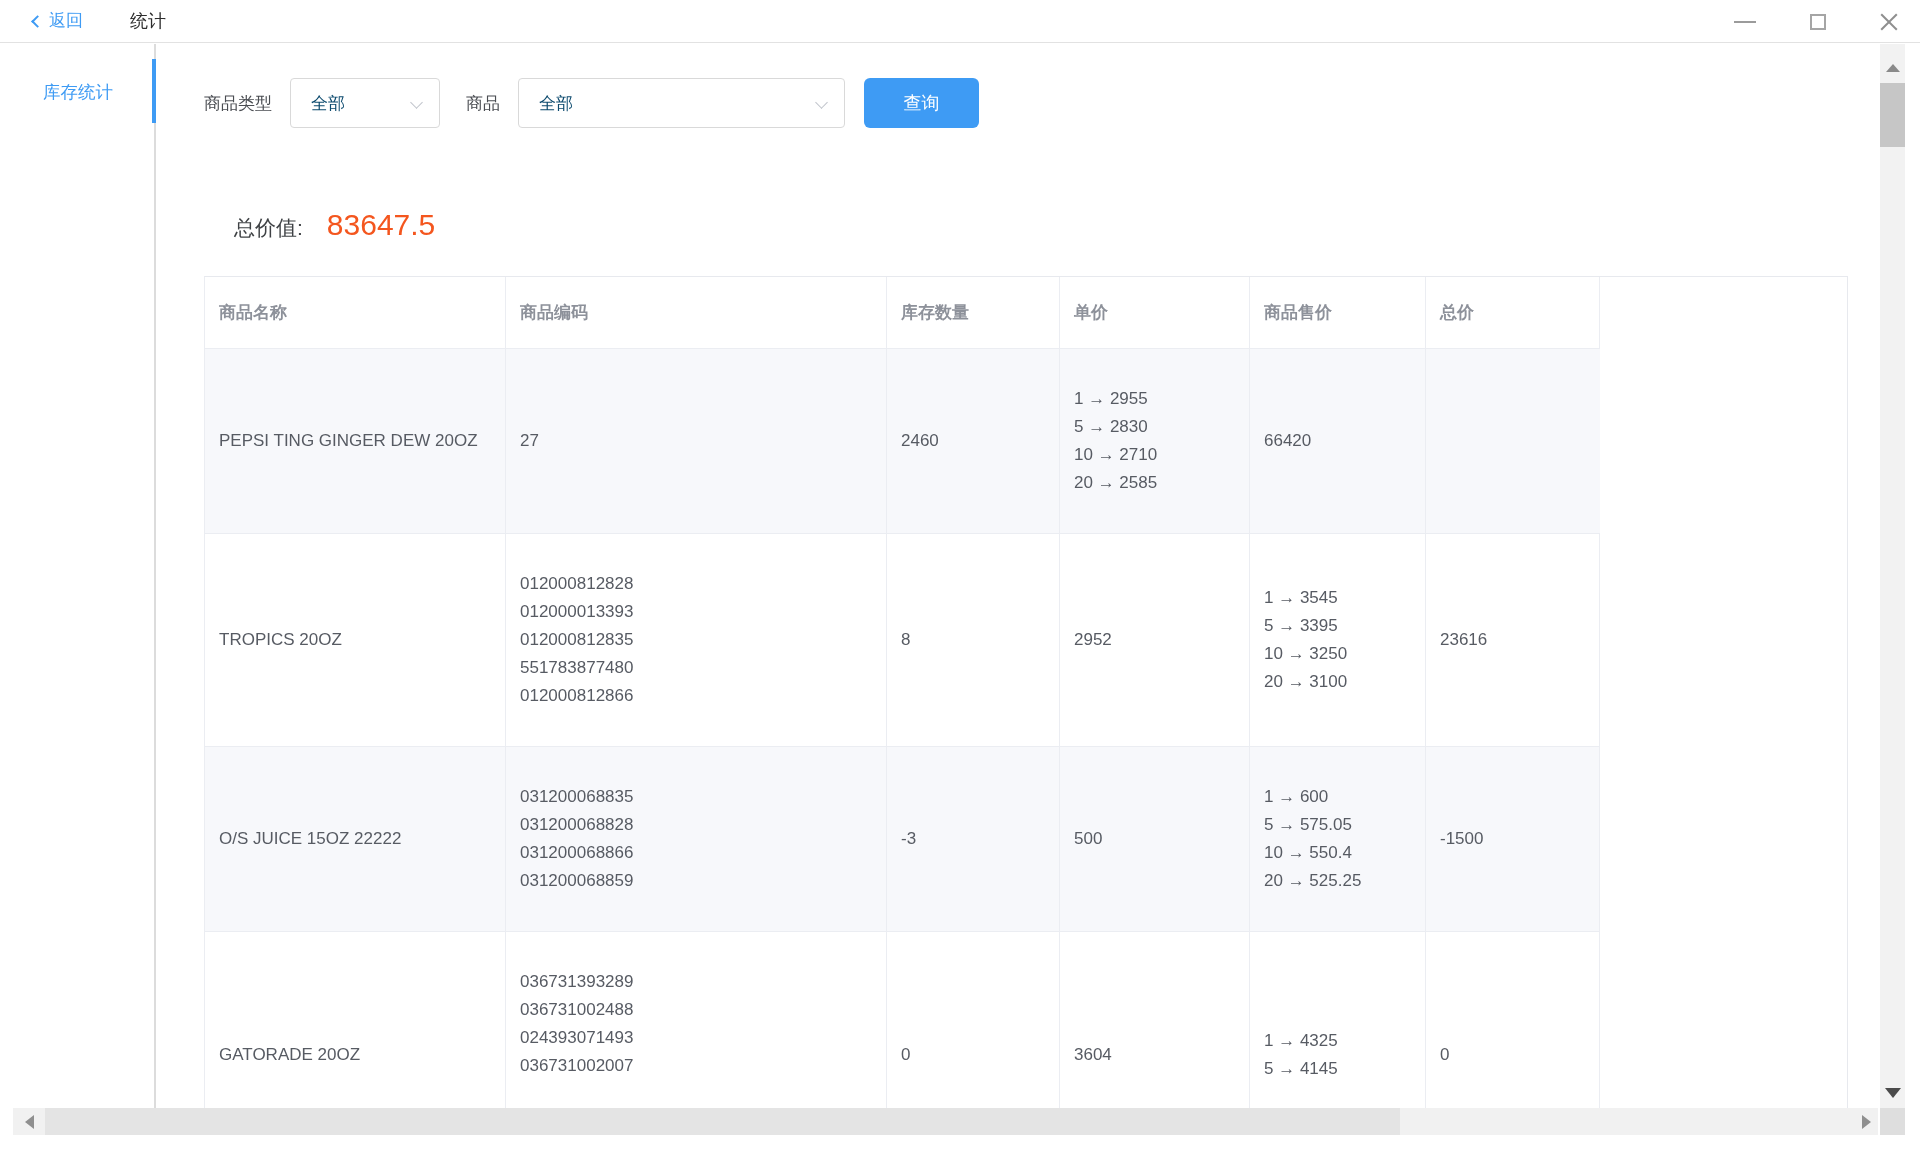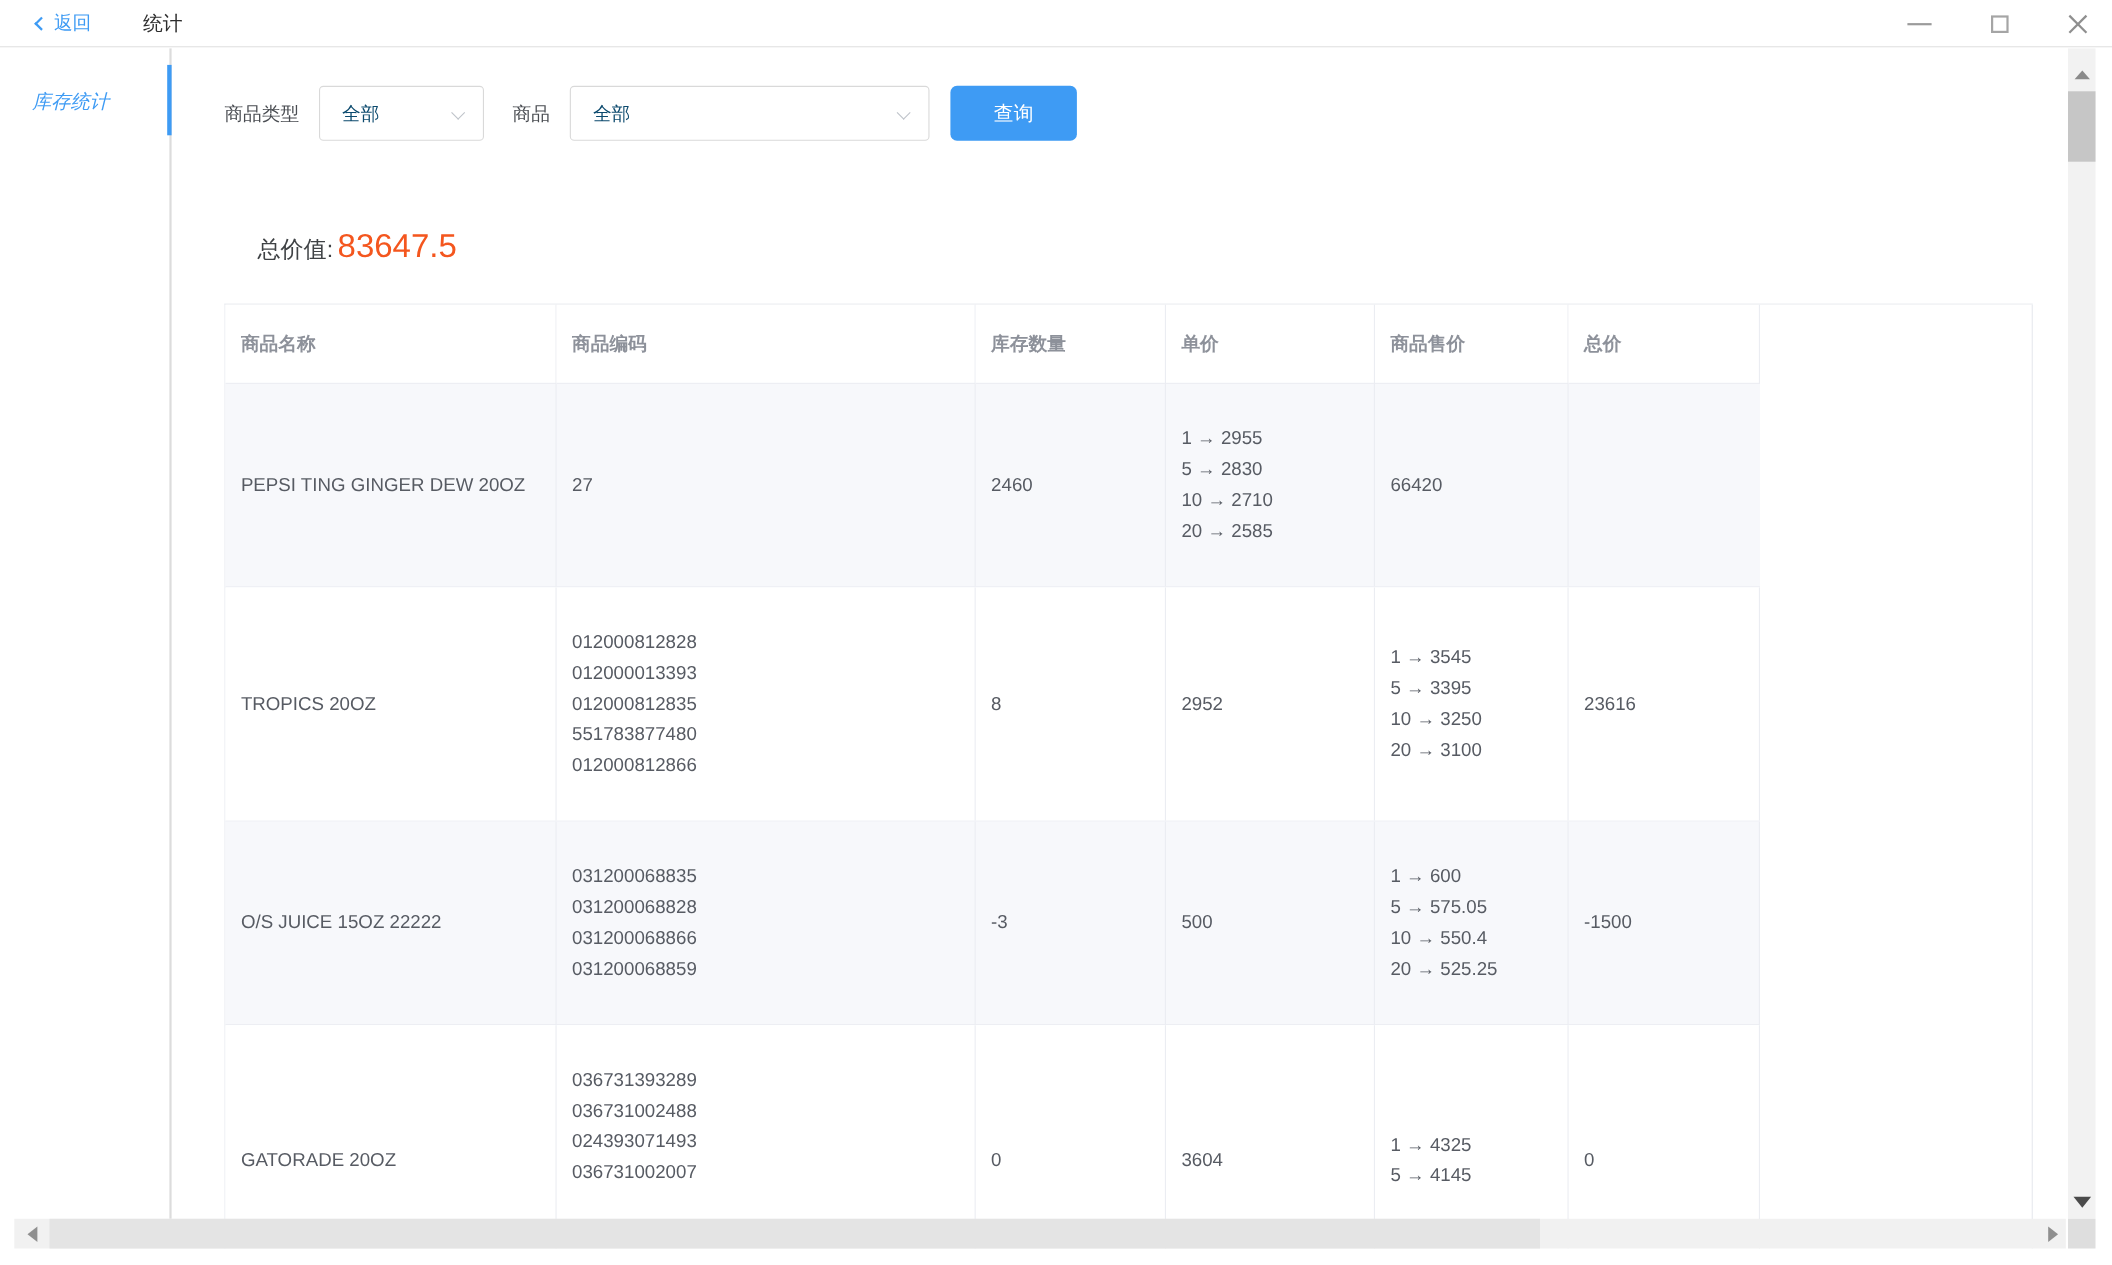--- a/index.html
+++ b/index.html
@@ -29,39 +29,39 @@
   .ctl-max .box{width:16px;height:16px;border:2px solid #a5a5a5;}
   .ctl-close{left:1870px;width:38px;position:absolute;}
   .xwrap{position:relative;width:22px;height:22px;}
   .xwrap span{position:absolute;left:0;top:10px;width:22px;height:2px;background:#8f8f8f;}
   .xwrap span:first-child{transform:rotate(45deg);}
   .xwrap span:last-child{transform:rotate(-45deg);}
 
   
   .side-rail{position:absolute;left:154px;top:44px;width:2px;height:1064px;background:#dcdcdc;}
   .ink-bar{position:absolute;left:152px;top:59px;width:4px;height:64px;background:var(--accent);}
-  .side-item{position:absolute;left:29px;top:80px;font-size:17.5px;color:var(--accent);cursor:pointer;font-style:italic;}
+  .side-item{position:absolute;left:43px;top:80px;font-size:17.5px;color:var(--accent);cursor:pointer;}
 
   
   .filters{position:absolute;left:204px;top:78px;display:flex;align-items:center;}
   .f-label{font-size:17px;color:#4a4d52;}
   .select{height:50px;border:1px solid #d9d9d9;border-radius:4px;background:#fff;
     display:flex;align-items:center;padding:0 40px 0 20px;position:relative;
     font-size:17px;color:#0c4a6e;cursor:pointer;}
   .sel-type{width:150px;margin-left:18px;}
   .sel-prod{width:327px;margin-left:18px;}
   .caret{position:absolute;right:18px;top:19px;width:9px;height:9px;
     border-right:1.6px solid #bfc3ca;border-bottom:1.6px solid #bfc3ca;transform:rotate(45deg);}
   .lbl-prod{margin-left:26px;}
   .query-btn{margin-left:19px;width:115px;height:50px;border:none;border-radius:6px;
     background:var(--accent);color:#fff;font-size:18px;cursor:pointer;
     font-family:"Liberation Sans","DejaVu Sans",sans-serif;}
 
   
-  .summary{position:absolute;left:234px;top:208px;display:flex;align-items:baseline;gap:4px;}
+  .summary{position:absolute;left:234px;top:208px;display:flex;align-items:baseline;gap:24px;}
   .sum-label{font-size:21px;color:#3f4245;}
   .sum-value{font-size:30px;color:#f4561e;}
 
   
   .tblwrap{position:absolute;left:204px;top:276px;width:1644px;display:flex;
     border-top:1px solid var(--outer);border-left:1px solid var(--line);background:#fff;}
   .main-cols{width:1395px;}
   .h-row,.t-row{display:grid;grid-template-columns:301px 381px 173px 190px 176px 174px;}
   .h-cell{height:72px;display:flex;align-items:center;padding:0 14px;
     border-right:1px solid var(--line);border-bottom:1px solid var(--line);

